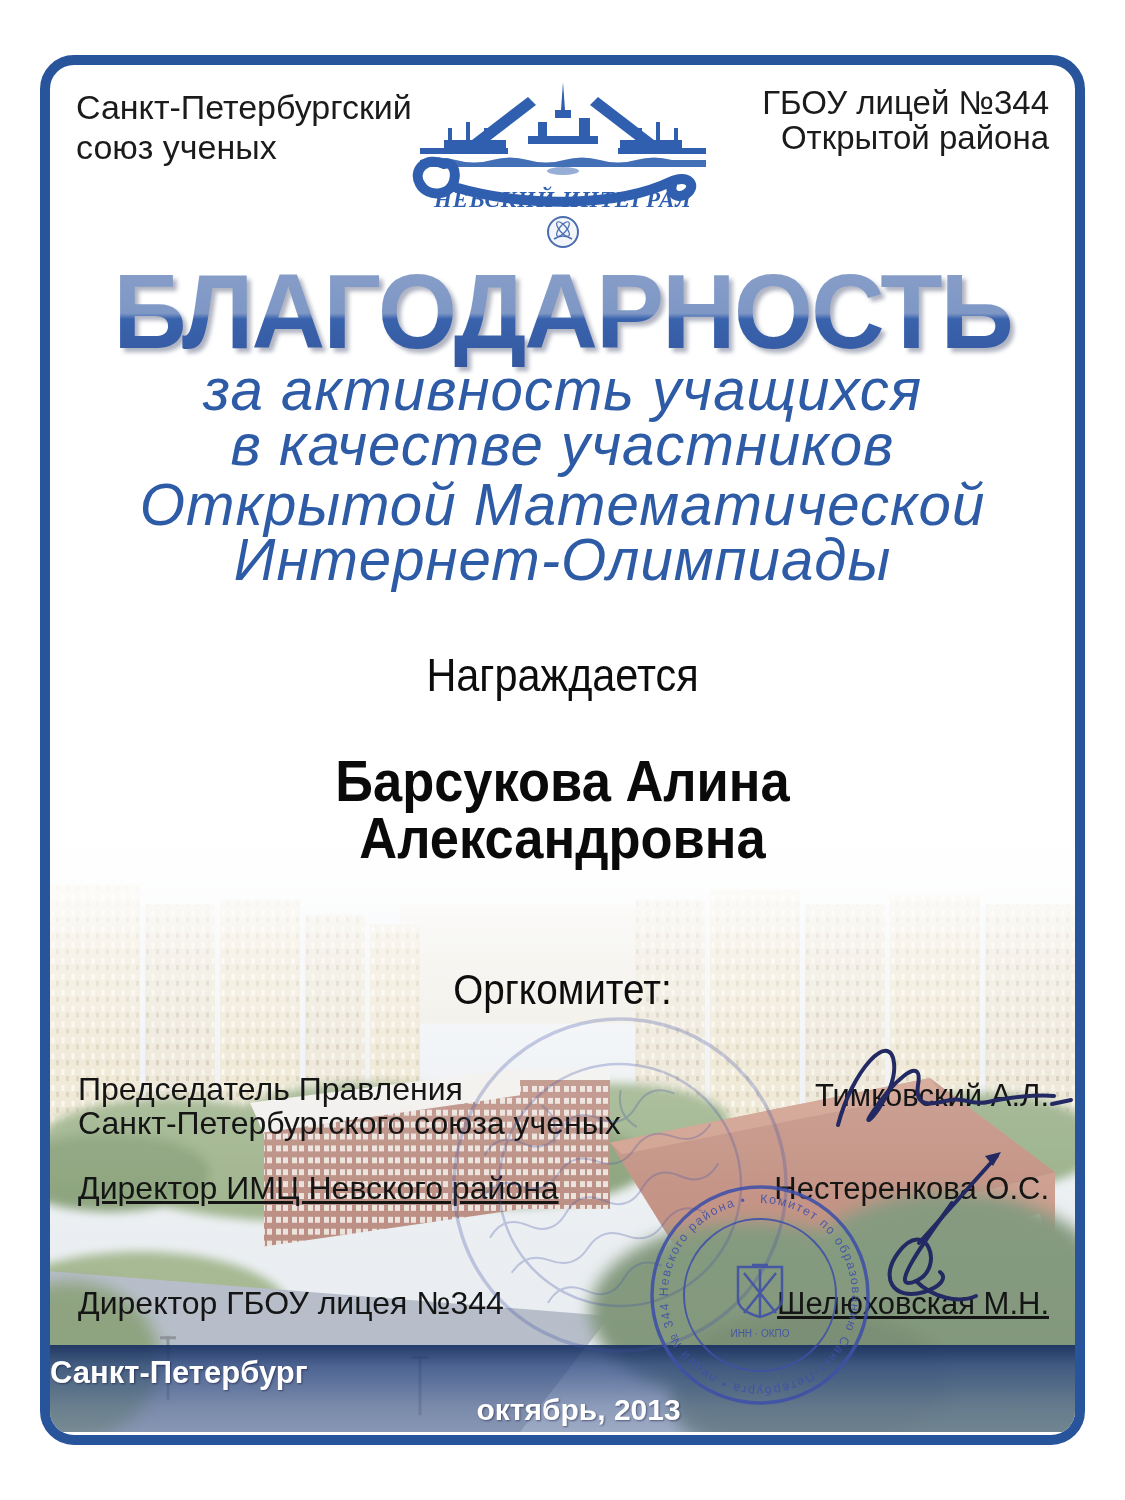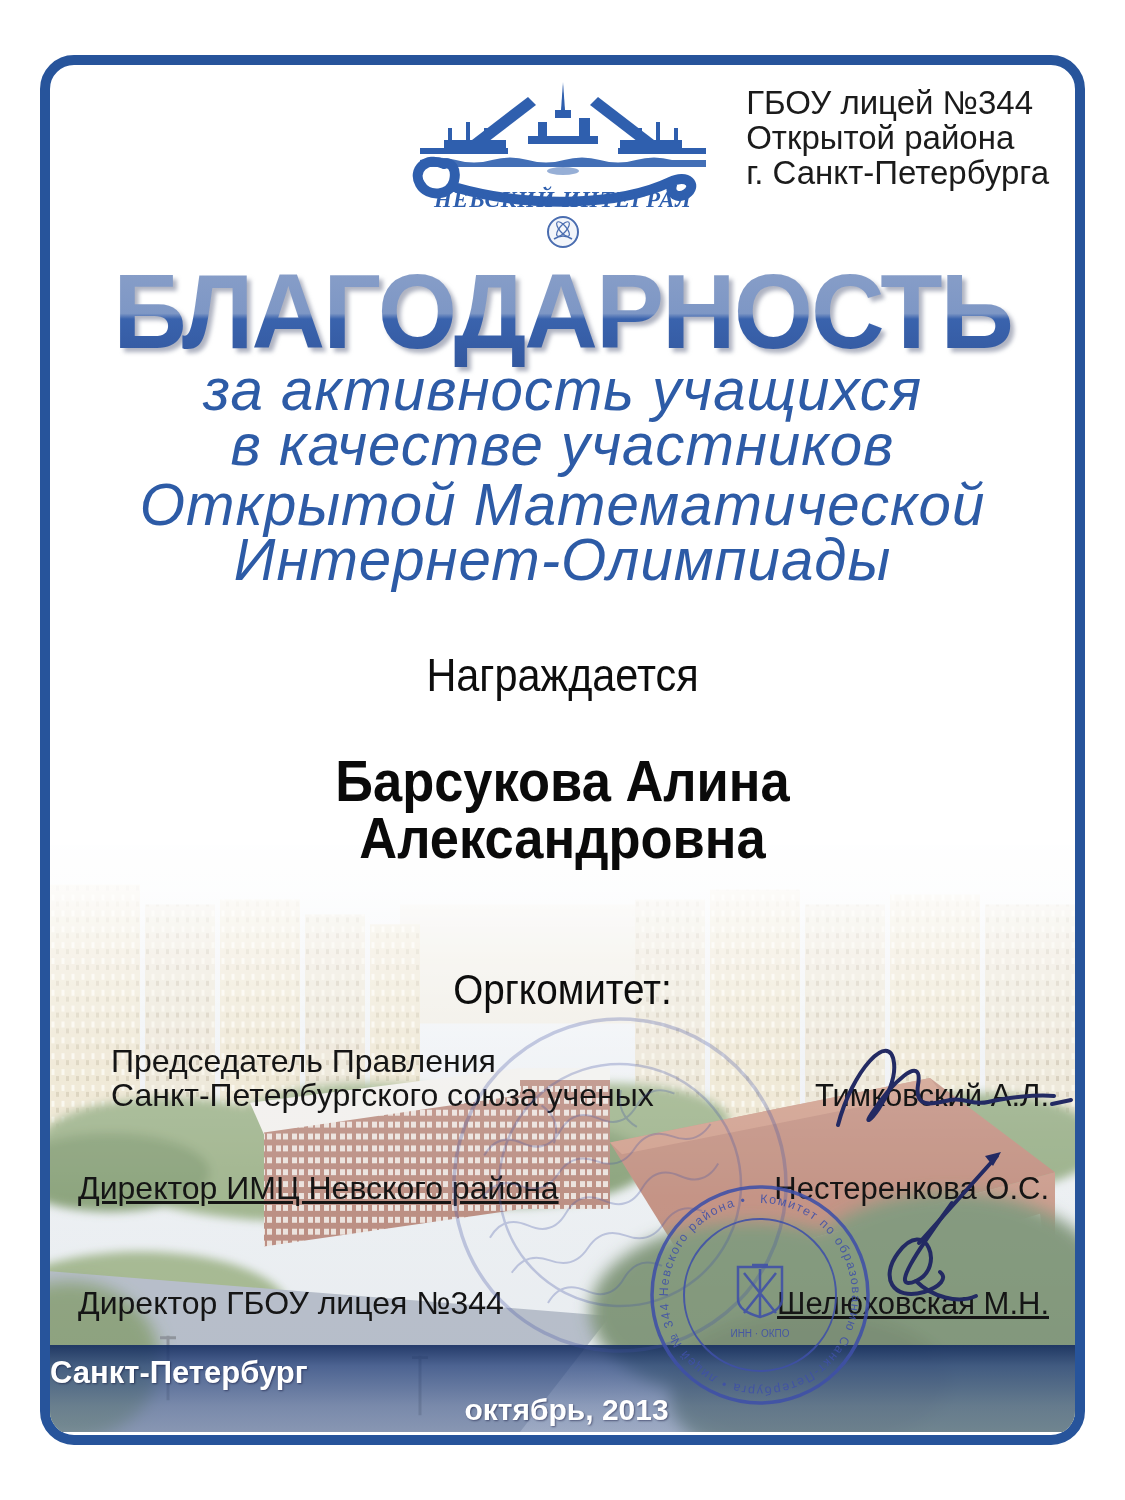--- a/index.html
+++ b/index.html
@@ -8,21 +8,21 @@
     font-family:"Liberation Sans", sans-serif;color:#161616;overflow:hidden;
   }
   .cert{
     position:absolute;left:40px;top:55px;width:1045px;height:1390px;
     box-sizing:border-box;border:10px solid #27549b;border-radius:34px;
     background:#ffffff;overflow:hidden;
   }
   .abs{position:absolute;}
   
   .org-left{left:26px;top:22px;font-size:34px;line-height:40px;color:#1b1b1b;}
-  .org-right{right:26px;top:20px;font-size:33px;line-height:35px;color:#1b1b1b;}
+  .org-right{right:26px;top:20px;text-align:right;font-size:33px;line-height:35px;color:#1b1b1b;}
   .org-left div,.org-right div{white-space:nowrap;}
   
   .logo{left:360px;top:7px;width:306px;height:185px;}
   
   .title{
     left:0;top:190px;width:1025px;text-align:center;
     font-size:102px;line-height:108px;font-weight:700;letter-spacing:-2px;
     background:linear-gradient(180deg,#8aa0c9 0%,#7e97c5 52%,#3a63ad 57%,#33589f 100%);
     -webkit-background-clip:text;background-clip:text;color:transparent;
     filter:drop-shadow(4px 4px 2px rgba(110,116,142,.55));
@@ -42,29 +42,29 @@
   .n1{top:688px;} .n2{top:745px;}
   
   .photo-wrap{left:0;top:780px;width:1025px;height:587px;}
   .photo-wrap svg{display:block;width:100%;height:100%;}
   
   .heading{left:0;top:901px;width:1025px;text-align:center;font-size:42px;color:#0d0d0d;
     transform:scaleX(.92);transform-origin:center;}
   .c-row .role{position:absolute;left:28px;font-size:32px;line-height:34px;color:#151515;white-space:nowrap;}
   .c-row .role div:empty{display:none;}
   .c-row .name{position:absolute;right:26px;font-size:31px;color:#151515;white-space:nowrap;}
-  .row0 .role{top:979px;margin-left:33px;} .row0 .name{top:1013px;}
+  .row0 .role{top:1007px;} .row0 .name{top:1013px;}
   .row1 .role{top:1106px;text-decoration:underline;} .row1 .name{top:1106px;}
   .row2 .role{top:1221px;text-align:right;} .row2 .name{top:1221px;text-decoration:underline;}
   
   .band{left:0;top:1280px;width:1025px;height:87px;
     background:linear-gradient(180deg,rgba(21,45,96,.9) 0%,rgba(47,74,130,.78) 24%,rgba(84,106,152,.62) 70%,rgba(99,119,161,.55) 100%);}
   .band .city{position:absolute;left:0;top:9px;width:100%;text-align:left;color:#ffffff;
     font-size:31px;line-height:38px;font-weight:600;text-shadow:1px 1px 2px rgba(0,0,40,.45);}
-  .band .date{position:absolute;left:4px;top:47px;width:100%;text-align:center;color:#ffffff;
+  .band .date{position:absolute;left:16px;top:47px;width:100%;text-align:center;color:#ffffff;
     font-size:30px;line-height:36px;font-weight:600;text-shadow:1px 1px 2px rgba(0,0,40,.45);}
   
   .ink{left:0;top:670px;width:1025px;height:700px;pointer-events:none;}
   .ink svg{display:block;width:100%;height:100%;}
 </style>
 </head>
 <body>
 
 <div class="cert">
 
@@ -157,24 +157,27 @@
       <rect x="0" y="0" width="1025" height="592" fill="url(#hazeG)"></rect>
       <rect x="0" y="0" width="1025" height="592" fill="#ffffff" opacity=".12"></rect>
     </svg>
   </div>
 
   <div class="abs band">
     <div class="city">Санкт-Петербург</div>
     <div class="date">октябрь, 2013</div>
   </div>
 
+  <div class="abs org-left">
+    <div>Санкт-Петербургский</div>
+    <div>союз ученых</div>
+  </div>
   <div class="abs org-right">
     <div>ГБОУ лицей №344</div>
     <div>Открытой района</div>
-    <div>г. Санкт-Петербурга</div>
   </div>
 
   <div class="abs logo">
     <svg viewBox="0 0 306 185">
       <g fill="#2f5fae">
         <polygon points="151,38 153,10 155,38"></polygon>
         <rect x="145" y="38" width="16" height="8"></rect>
         <rect x="128" y="50" width="9" height="14"></rect>
         <rect x="169" y="46" width="11" height="18"></rect>
         <rect x="118" y="64" width="70" height="8"></rect>

